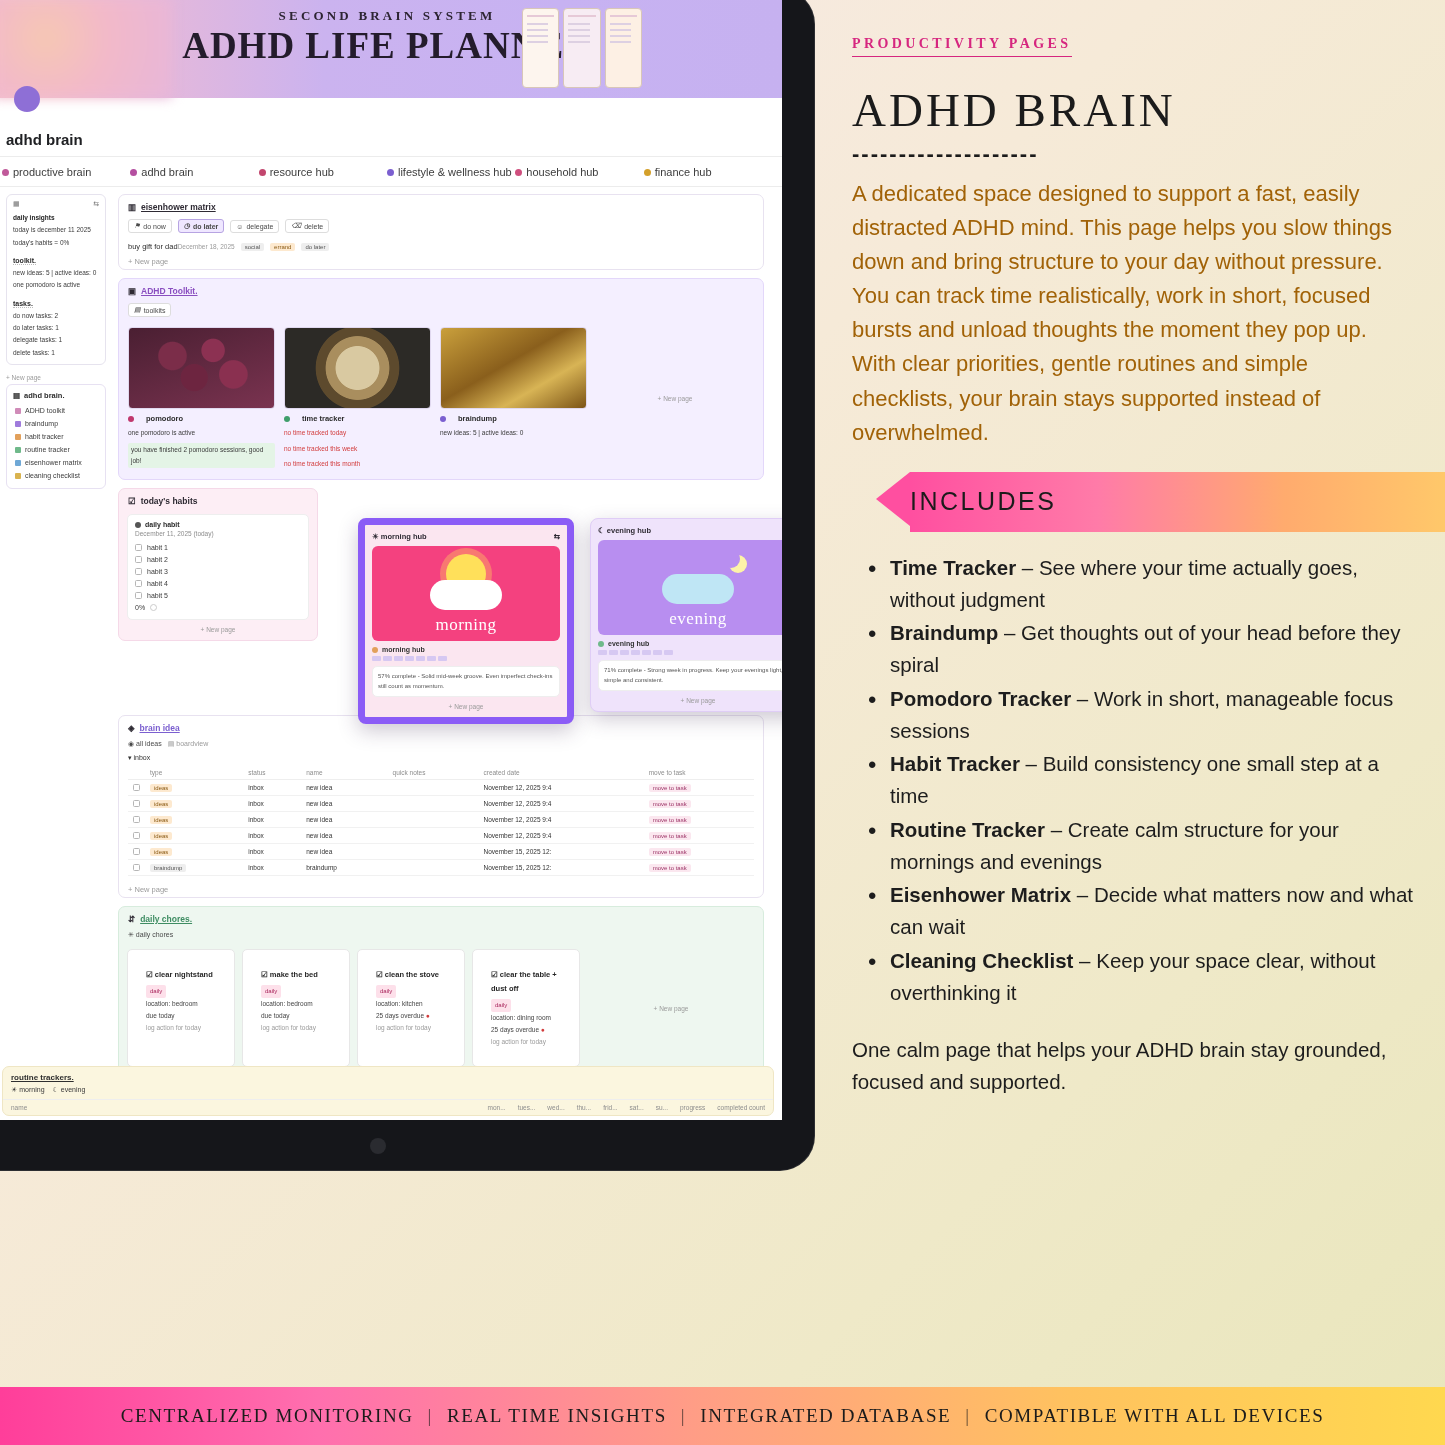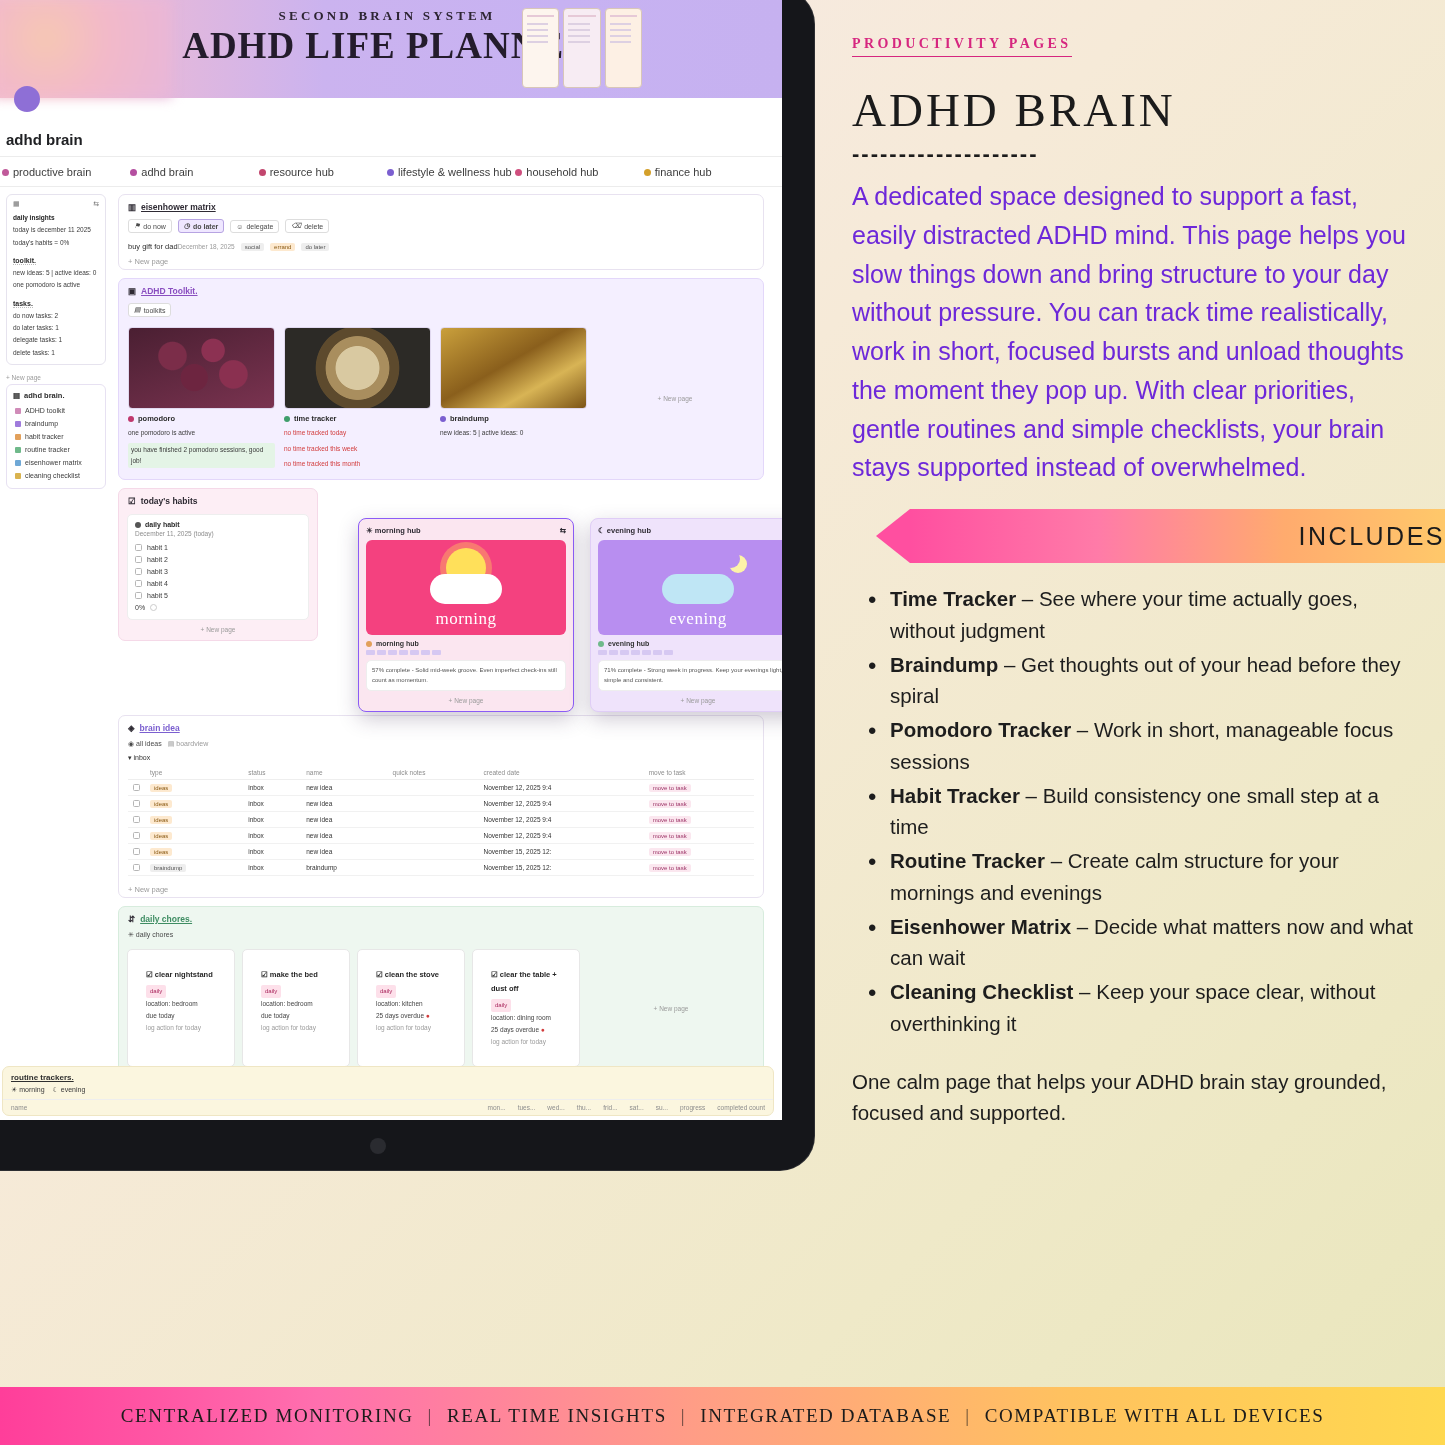--- a/index.html
+++ b/index.html
@@ -114,35 +114,35 @@
   .row-line { display:flex; align-items:center; padding: 3px 9px; font-size:7.5px; color:#2e2e2e;}
   .muted { color:#9b9b9b; }
 
   .thumb-grid { display:flex; gap: 9px; padding: 4px 9px 9px; }
   .thumb { width: 147px; }
   .thumb .img { height: 82px; border-radius: 4px; border:1px solid #e0d8ef; overflow:hidden; position:relative;}
   .img.grapes { background: radial-gradient(circle at 30% 35%, #7b2d49 0 12%, transparent 13%), radial-gradient(circle at 58% 28%, #8c3152 0 11%, transparent 12%), radial-gradient(circle at 45% 62%, #6d2540 0 14%, transparent 15%), radial-gradient(circle at 72% 58%, #8a3050 0 12%, transparent 13%), linear-gradient(160deg,#4a1f32,#7a3350); }
   .img.clock { background: radial-gradient(circle at 50% 50%, #d9c9a1 0 26%, #a98e5e 27% 38%, #5d4a2d 39% 50%, #2c2a26 51% 100%); }
   .img.brain { background: linear-gradient(150deg,#caa03c,#8a5f1c 45%,#d8b455 70%,#7c5416); }
   .thumb-meta { font-size: 6.5px; color:#3a3a3a; margin-top: 4px; line-height:1.8;}
-  .thumb-name { font-size: 7.5px; font-weight:700; color:#2b2b2b; display:flex; align-items:center; gap:4px;}
+  .thumb-name { font-size: 7.5px; font-weight:700; color:#2b2b2b; display:flex; align-items:center; gap:12px;}
   .pill-red { color:#d23b3b; }
   .pill-green { background:#e4f4e6; border-radius:2px; padding:1px 3px; display:inline-block; }
   .habit-card { width: 200px; }
   .inner-box { background:#fff; border:1px solid #eee; border-radius:5px; margin:4px 8px 6px; padding:6px 7px; }
   .cb-row { display:flex; align-items:center; gap:5px; font-size:7px; color:#3b3b3b; padding:2.5px 0;}
   .cb { width:7px; height:7px; border:1px solid #b6b6b6; border-radius:1.5px; display:inline-block;}
 
   
   .float-wrap { position:absolute; left: 366px; top: 520px; width: 452px; height: 215px; }
   .float-card {
     position:absolute; top:0; width: 216px; border-radius: 8px; padding: 7px;
     box-shadow: 0 7px 20px rgba(60,40,80,.25);
   }
-  .float-card.morning { left:0; background: #fbe6f0; border:1px solid #8b5cf6; }
+  .float-card.morning { left:0; background: #fbe6f0; border:7px solid #8b5cf6; }
   .float-card.evening { left: 232px; background: #efe3fb; border:1px solid #dfcdf6; }
   .float-head { font-size:7.5px; font-weight:700; color:#2e2a33; display:flex; align-items:center; justify-content:space-between; margin-bottom:5px;}
   .hero {
     height: 95px; border-radius: 6px; display:flex; align-items:flex-end; justify-content:center;
     padding-bottom: 6px; position:relative; overflow:hidden;
   }
   .hero.m { background:#f4417f; }
   .hero.e { background:#b88ef0; }
   .hero-word { font-family:"Liberation Serif", serif; font-size: 17px; color:#fff; letter-spacing:.5px;}
   .sun { position:absolute; left:50%; transform:translateX(-50%); top:8px; width:40px; height:40px; border-radius:50%; background:#ffe05a; box-shadow:0 0 0 6px rgba(255,224,90,.35);}
@@ -187,26 +187,26 @@
   .kicker {
     font-family:"Liberation Serif", serif; font-size: 14px; letter-spacing: 3.4px;
     color:#d6267f; font-weight:700; border-bottom: 1px solid #d6267f; display:inline-block;
     padding-bottom: 4px;
   }
   .headline {
     font-family:"Liberation Serif", serif; font-size: 47px; letter-spacing: 3px;
     color:#1b1b1b; margin-top: 26px;
   }
   .dashes { font-size: 22px; letter-spacing: 2px; color:#1b1b1b; margin: 4px 0 10px; font-weight:700;}
-  .body-copy { font-size: 25px; line-height: 1.55; color:#6d28d9; }
+  .body-copy { font-size: 22px; line-height: 1.55; color:#a16207; }
 
   .includes-band {
-    position: relative; margin: 22px 0 20px; height: 54px;
+    position: relative; margin: 22px 0 20px; height: 60px;
     background: linear-gradient(90deg, #ff4fa0 0%, #ff7ba8 35%, #ffab6e 70%, #ffc86a 100%);
-    display:flex; align-items:center; justify-content:flex-end;
+    display:flex; align-items:center; justify-content:flex-start;
     margin-left: 58px; margin-right: -30px;
   }
   .includes-band::before {
     content:""; position:absolute; left:-34px; top:0; width:0; height:0;
     border-top: 27px solid transparent; border-bottom: 27px solid transparent;
     border-right: 34px solid #ff4fa0;
   }
   .includes-label { font-size: 25px; letter-spacing: 2.5px; color:#1b1b1b; }
 
   ul.feature-list { list-style: none; margin-left: 10px; }

